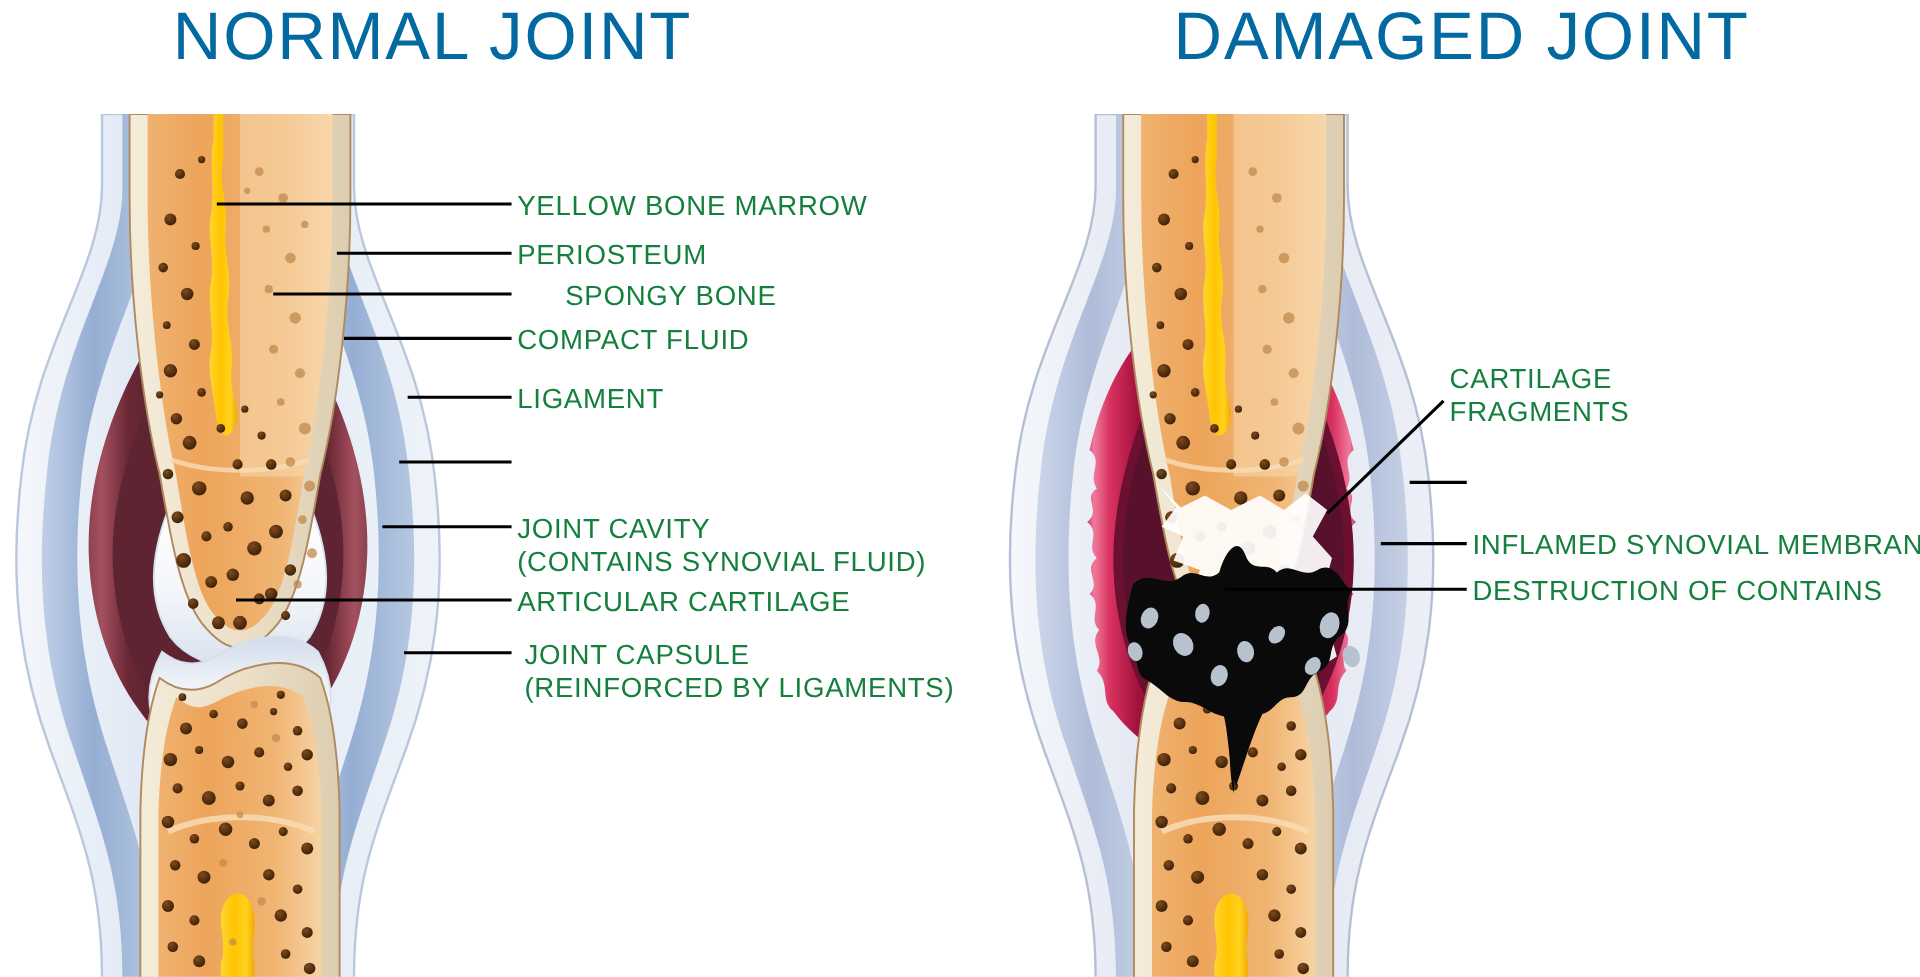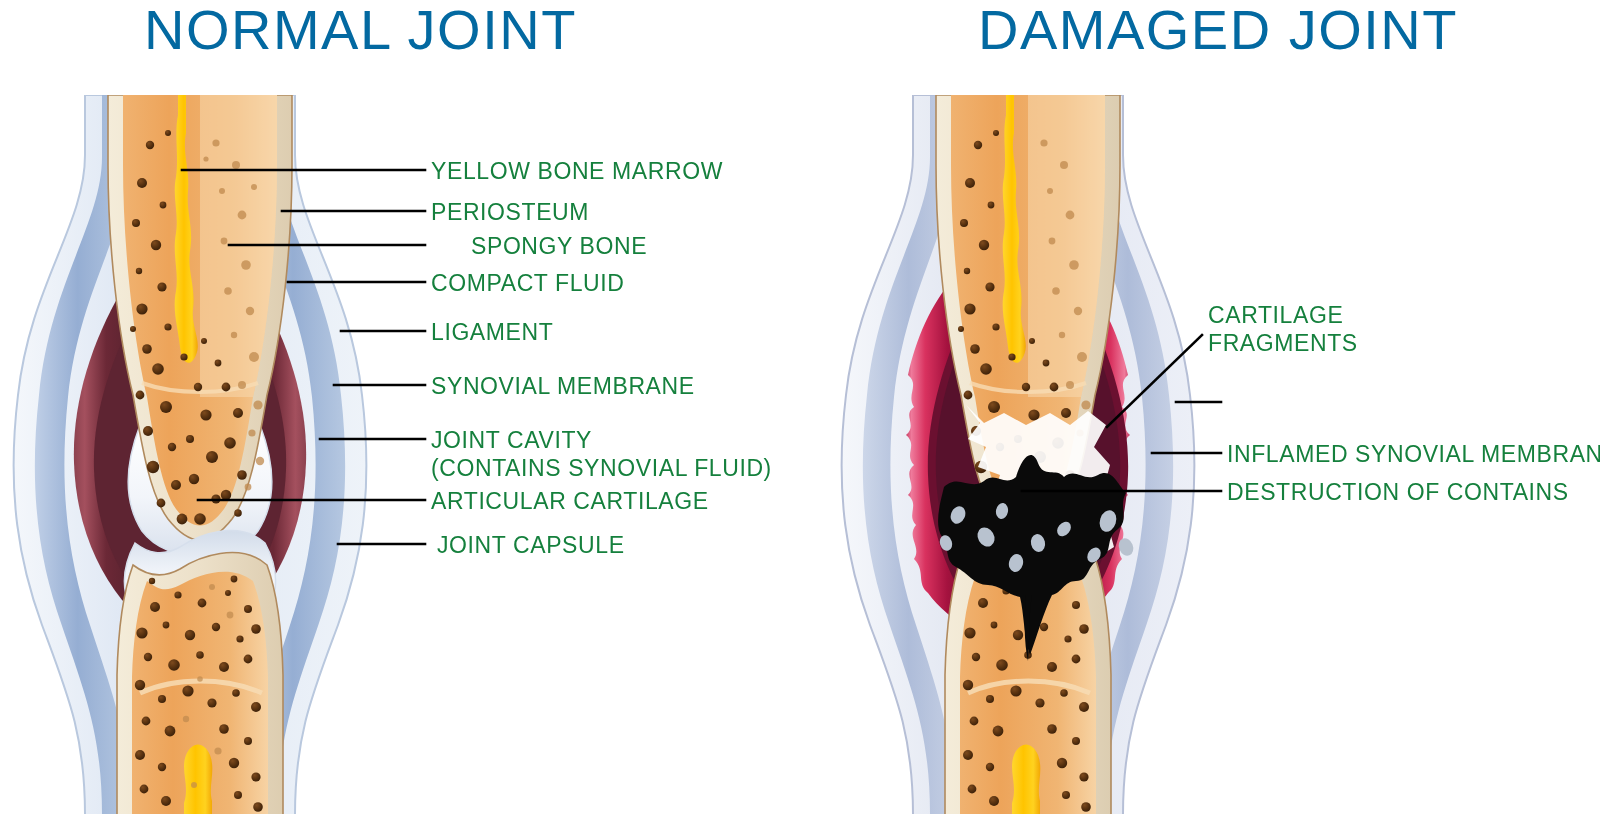--- a/index.html
+++ b/index.html
@@ -474,32 +474,30 @@
   </div>
   <div class="label" id="lbl-spongy-bone">
     <span>SPONGY BONE</span>
   </div>
   <div class="label" id="lbl-compact-bone">
     <span>COMPACT FLUID</span>
   </div>
   <div class="label" id="lbl-ligament">
     <span>LIGAMENT</span>
   </div>
-  <div class="label" id="lbl-synovial-membrane">
-    <span>SYNOVIAL MEMBRANE</span>
-  </div>
   <div class="label" id="lbl-articular-cartilage">
     <span>ARTICULAR CARTILAGE</span>
   </div>
   <div class="label" id="lbl-joint-cavity">
     <span>JOINT CAVITY</span>
     <span class="l2">(CONTAINS SYNOVIAL FLUID)</span>
   </div>
   <div class="label" id="lbl-joint-capsule">
     <span>JOINT CAPSULE</span>
+    <span class="l2">(REINFORCED BY LIGAMENTS)</span>
   </div>
 
   <div class="label" id="lbl-cartilage-fragments">
     <span>CARTILAGE</span>
     <span class="l2">FRAGMENTS</span>
   </div>
   <div class="label" id="lbl-inflamed-synovial-membrane">
     <span>INFLAMED SYNOVIAL MEMBRANE</span>
   </div>
   <div class="label" id="lbl-destruction-of-cartilage">

